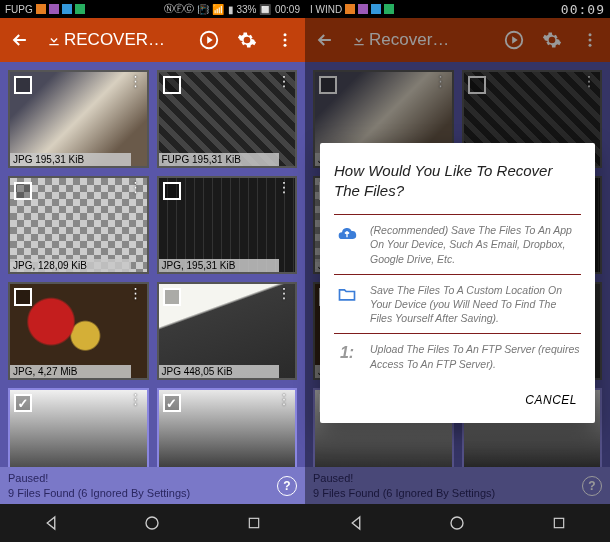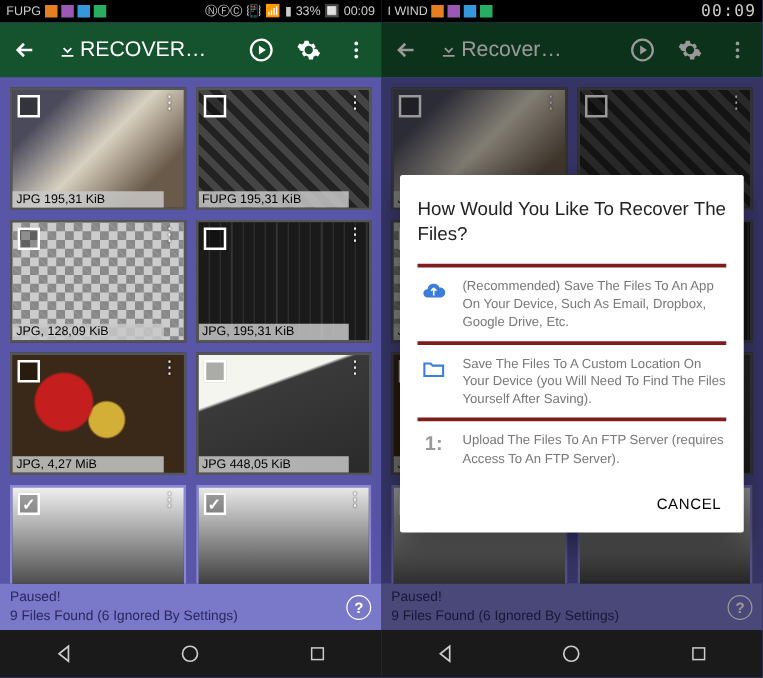--- a/index.html
+++ b/index.html
@@ -33,21 +33,21 @@
     .status-right { display: flex; align-items: center; gap: 3px; }
     .status-icon-box { width: 10px; height: 10px; }
     .box-orange { background: #e67e22; }
     .box-purple { background: #9b59b6; }
     .box-blue { background: #3498db; }
     .box-green { background: #27ae60; }
     .screen-right .status-bar .time { font-size: 13px; font-family: monospace; letter-spacing: 1px; }
     
     .app-bar {
       height: 44px;
-      background: #14532d;
+      background: #c2410c;
       display: flex;
       align-items: center;
       padding: 0 8px;
       gap: 14px;
       color: #fff;
     }
     .app-bar .back { width: 20px; }
     .app-bar .title { flex: 1; font-size: 17px; font-weight: 500; display: flex; align-items: center; gap: 2px; }
     .app-bar .icon-btn { width: 24px; height: 24px; display: flex; align-items: center; justify-content: center; }
     
@@ -180,32 +180,33 @@
       pointer-events: none;
     }
     .dialog {
       width: 275px;
       background: #fff;
       border-radius: 2px;
       padding: 18px 14px 10px;
       box-shadow: 0 8px 24px rgba(0,0,0,0.4);
       color: #333;
       pointer-events: auto;
+      font-style: italic;
     }
     .dialog-title {
       font-size: 15px;
       color: #222;
       margin-bottom: 14px;
       line-height: 1.3;
     }
     .dialog-option {
       display: flex;
       gap: 10px;
       padding: 8px 0;
-      border-top: 3px solid #7f1d1d;
+      border-top: 1px solid #7f1d1d;
       align-items: flex-start;
     }
     .dialog-option:first-of-type { border-top: none; }
     .opt-icon {
       width: 26px;
       height: 22px;
       flex-shrink: 0;
       display: flex;
       align-items: center;
       justify-content: center;

